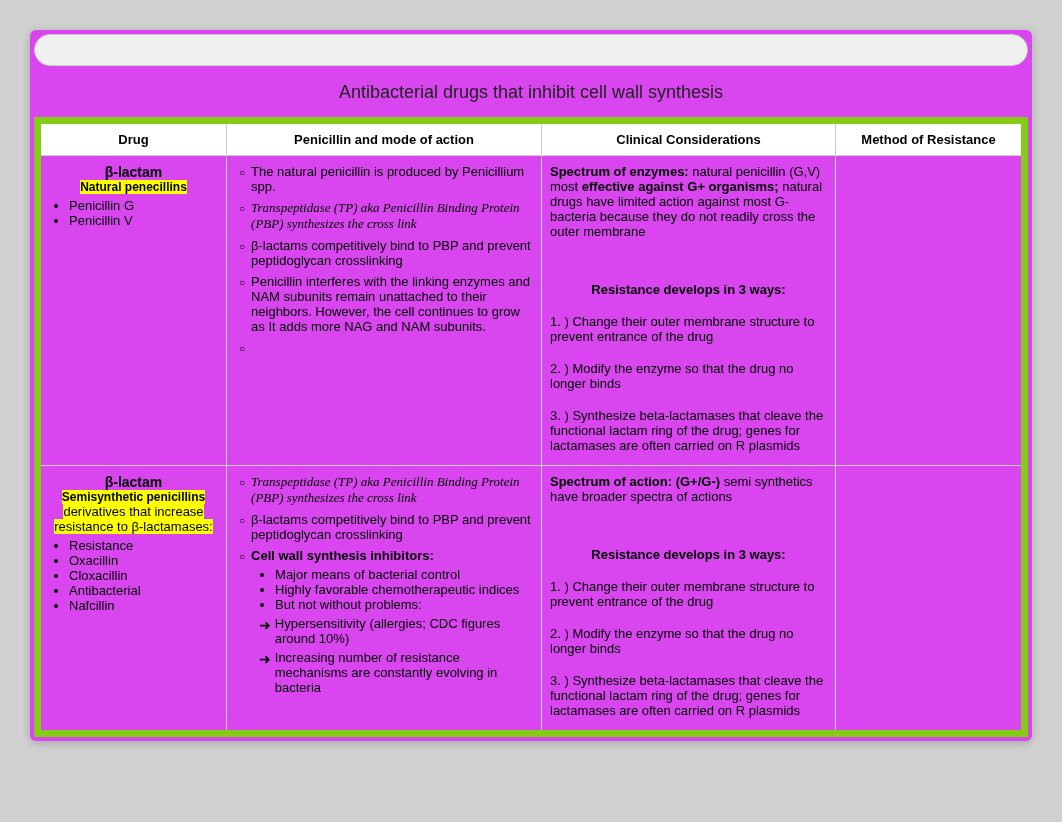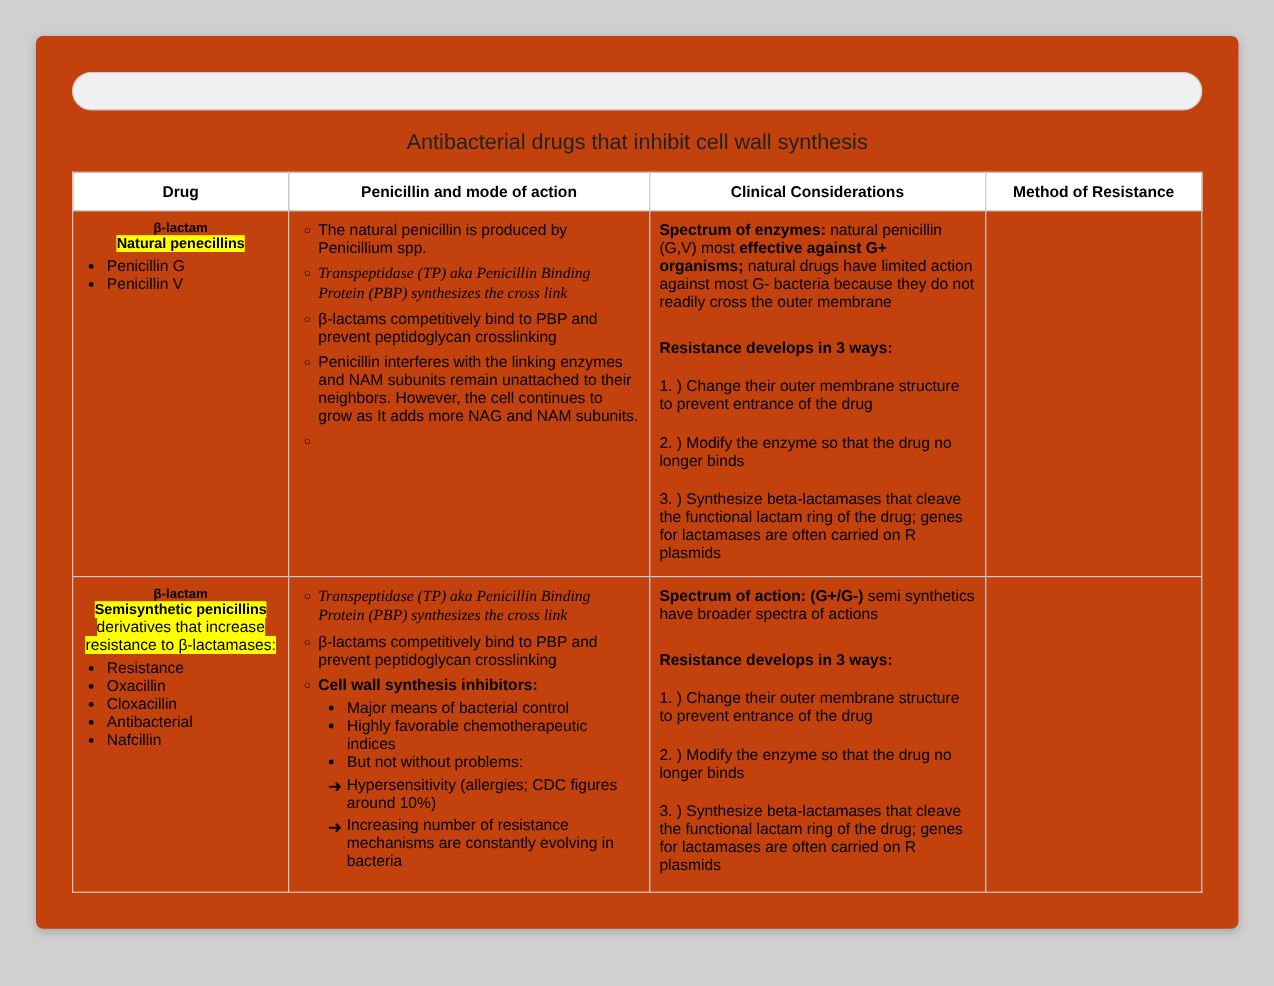--- a/index.html
+++ b/index.html
@@ -7,23 +7,23 @@
       font-family: Arial, sans-serif;
       font-size: 13px;
       background: #d0d0d0;
       display: flex;
       justify-content: center;
       align-items: flex-start;
       padding: 30px;
       min-height: 822px;
     }
     .page-container {
-      background: #c2410c;
+      background: #d946ef;
       width: 1002px;
-      padding: 30px;
+      padding: 4px;
       border-radius: 6px;
       box-shadow: 0 2px 8px rgba(0,0,0,0.2);
     }
     .search-bar {
       width: 100%;
       background: #f0f0f0;
       border: 1px solid #ccc;
       border-radius: 20px;
       height: 32px;
       margin-bottom: 16px;
@@ -31,21 +31,21 @@
     .page-title {
       text-align: center;
       font-size: 18px;
       font-weight: normal;
       margin-bottom: 14px;
       color: #222;
     }
     .main-table {
       width: 100%;
       border-collapse: collapse;
-      border: 1px solid #84cc16;
+      border: 7px solid #84cc16;
     }
     .main-table th, .main-table td {
       border: 1px solid #ccc;
       vertical-align: top;
       padding: 8px;
     }
     .main-table th {
       font-weight: bold;
       font-size: 13px;
       text-align: center;
@@ -54,21 +54,21 @@
     .drug-col { width: 180px; }
     .desc-col { width: 300px; }
     .clinical-col { width: 280px; }
     .method-col { width: 180px; }
 
     .drug-cell {
       text-align: center;
     }
     .drug-category {
       font-weight: bold;
-      font-size: 11px;
+      font-size: 14px;
     }
     .drug-subcategory {
       font-weight: bold;
       font-size: 12px;
     }
     .highlight-yellow {
       background-color: #ffff00;
       display: inline;
     }
     .drug-list {
@@ -110,21 +110,21 @@
       margin-bottom: 4px;
     }
     .arrow {
       font-size: 14px;
       flex-shrink: 0;
       margin-top: 1px;
     }
     .italic { font-style: italic; font-family: Liberation Serif, serif; }
     .clinical-section { font-size: 13px; }
     .spectrum-label { font-weight: bold; }
-    .resistance-header { font-weight: bold; margin-top: 8px; margin-bottom: 6px; display: block; }
+    .resistance-header { font-weight: bold; margin-top: 28px; margin-bottom: 6px; display: block; text-align: center; }
     .resistance-items { list-style: none; padding: 0; }
     .resistance-items li { margin-bottom: 4px; margin-top: 17px; }
   </style>
 </head>
 <body>
 
 <div class="page-container">
   <div class="search-bar"></div>
   <h1 class="page-title">Antibacterial drugs that inhibit cell wall synthesis</h1>
 

